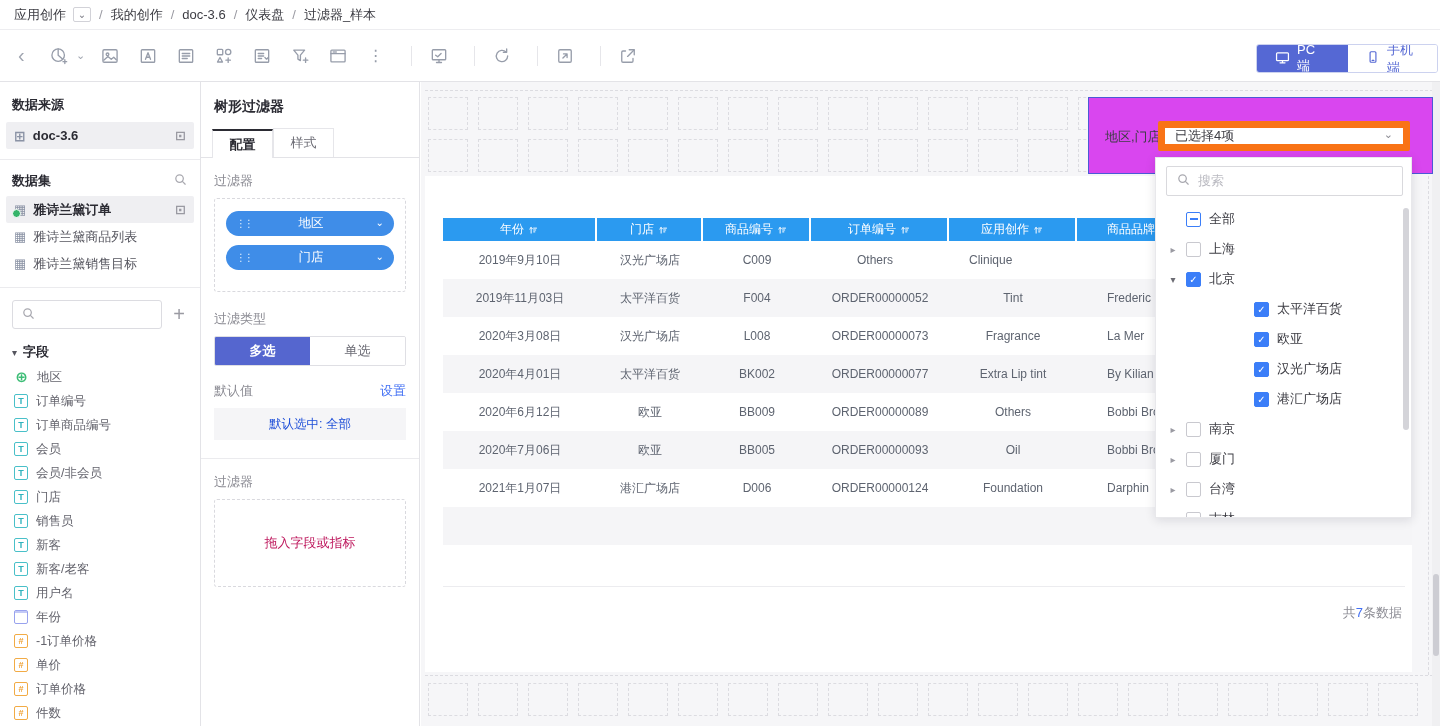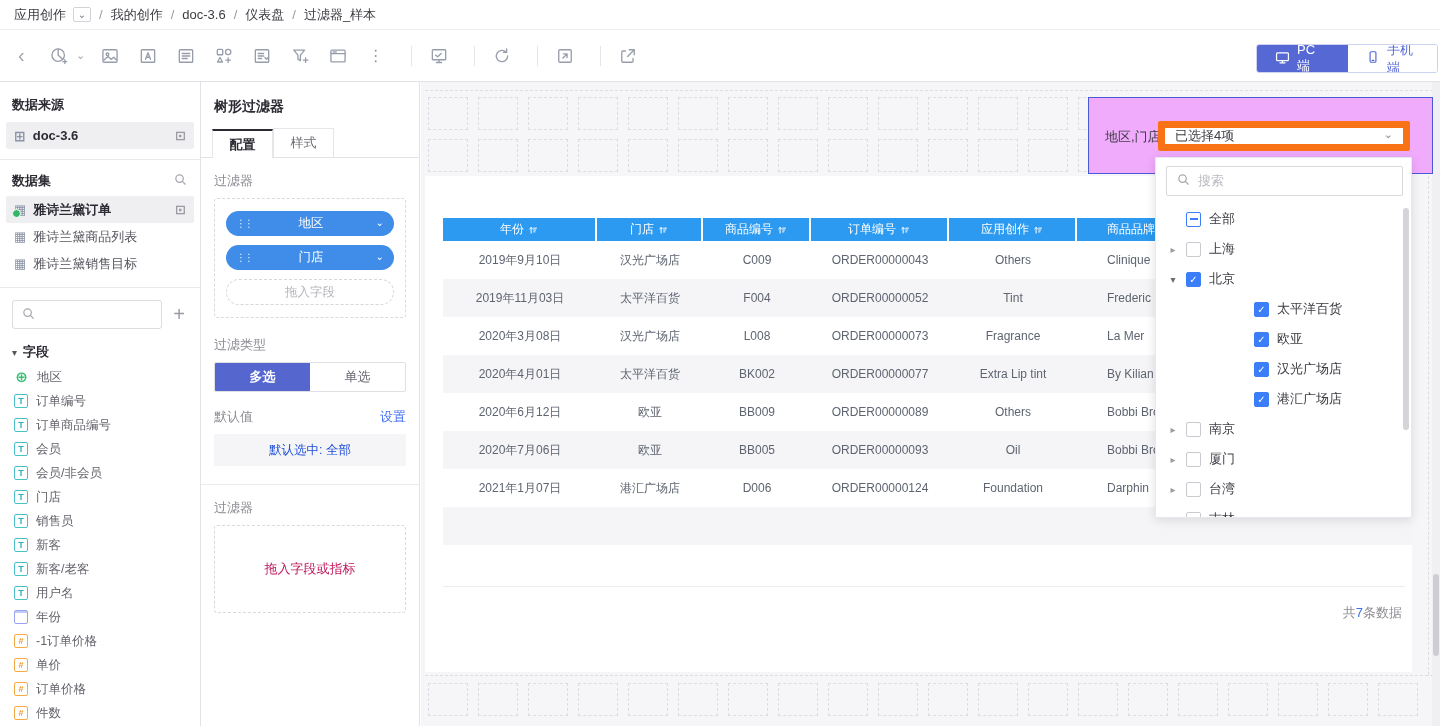--- a/index.html
+++ b/index.html
@@ -115,21 +115,21 @@
   .t-row:nth-child(even) { background:#f5f5f7; }
   .t-cell { font-size:12px; color:#5e6470; display:flex; align-items:center; justify-content:center; }
   .t-cell:last-child { justify-content:flex-start; padding-left:30px; }
   #empty-band { height:38px; background:#f5f5f7; }
   #table-sep { position:absolute; left:18px; top:410px; width:962px; border-top:1px solid #ececef; }
   #table-footer { position:absolute; right:10px; top:428px; font-size:13px; color:#8c8c94; }
   #table-footer .cnt { color:#4270f4; }
 
   
   #filter-component { position:absolute; left:667px; top:15px; width:345px; height:77px;
-    background:#f0abfc; border:1.5px solid #4a5ad6; z-index:5; }
+    background:#d946ef; border:1.5px solid #4a5ad6; z-index:5; }
   #fc-label { position:absolute; left:16px; top:30px; font-size:13px; color:#3c3c43; }
   #fc-select { position:absolute; left:69px; top:23px; width:252px; height:30px; background:#fff;
     border:7px solid #f97316; border-radius:2px; display:flex; align-items:center;
     padding:0 10px; font-size:13px; color:#3c3c43; cursor:pointer; }
   #fc-select .val { flex:1; }
   #fc-select .sel-caret { color:#8a8a92; font-size:11px; margin-top:-4px; }
 
   
   #tree-dropdown { position:absolute; left:734px; top:75px; width:257px; height:361px; background:#fff;
     border:1px solid #e8e8eb; box-shadow:0 2px 10px rgba(20,20,40,.12); z-index:6; overflow:hidden; }
@@ -395,21 +395,20 @@
           <span class="chip-handle">⋮⋮</span>
           <span class="chip-label">地区</span>
           <span class="chip-caret">⌄</span>
         </div>
         <div class="chip">
           <span class="chip-handle">⋮⋮</span>
           <span class="chip-label">门店</span>
           <span class="chip-caret">⌄</span>
         </div>
       </div>
-    <div class="drop-pill">拖入字段</div>
   </div>
   <div class="cp-label" style="margin-top:18px;">过滤类型</div>
   <div id="filter-type-seg">
       <div class="seg-opt active">多选</div>
       <div class="seg-opt">单选</div>
     </div>
   <div id="default-row">
     <span class="cp-lab2">默认值</span>
     <span id="settings-link">设置</span>
   </div>
@@ -544,21 +543,20 @@
                 <path d="M13.5 7.5h7M13.5 12h5M13.5 16.5h3"></path>
               </svg>
             </span>
           </div>
         </div>
       <div id="t-body">
           <div class="t-row">
             <div class="t-cell" style="width: 154px;">2019年9月10日</div>
             <div class="t-cell" style="width: 106px;">汉光广场店</div>
             <div class="t-cell" style="width: 108px;">C009</div>
-            <div class="t-cell" style="width: 138px;">ORDER00000043</div>
             <div class="t-cell" style="width: 128px;">Others</div>
             <div class="t-cell" style="width: 335px;">Clinique</div>
           </div>
           <div class="t-row">
             <div class="t-cell" style="width: 154px;">2019年11月03日</div>
             <div class="t-cell" style="width: 106px;">太平洋百货</div>
             <div class="t-cell" style="width: 108px;">F004</div>
             <div class="t-cell" style="width: 138px;">ORDER00000052</div>
             <div class="t-cell" style="width: 128px;">Tint</div>
             <div class="t-cell" style="width: 335px;">Frederic M</div>

